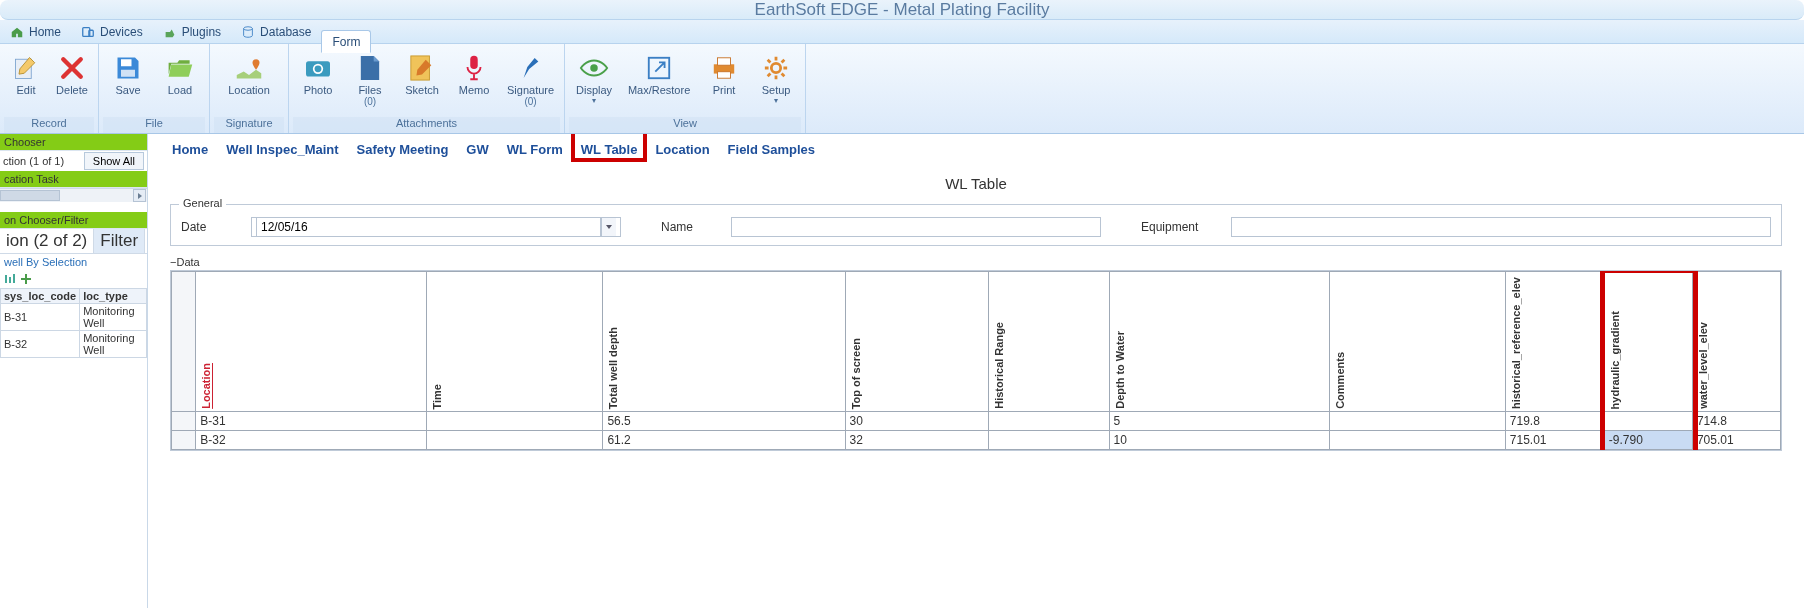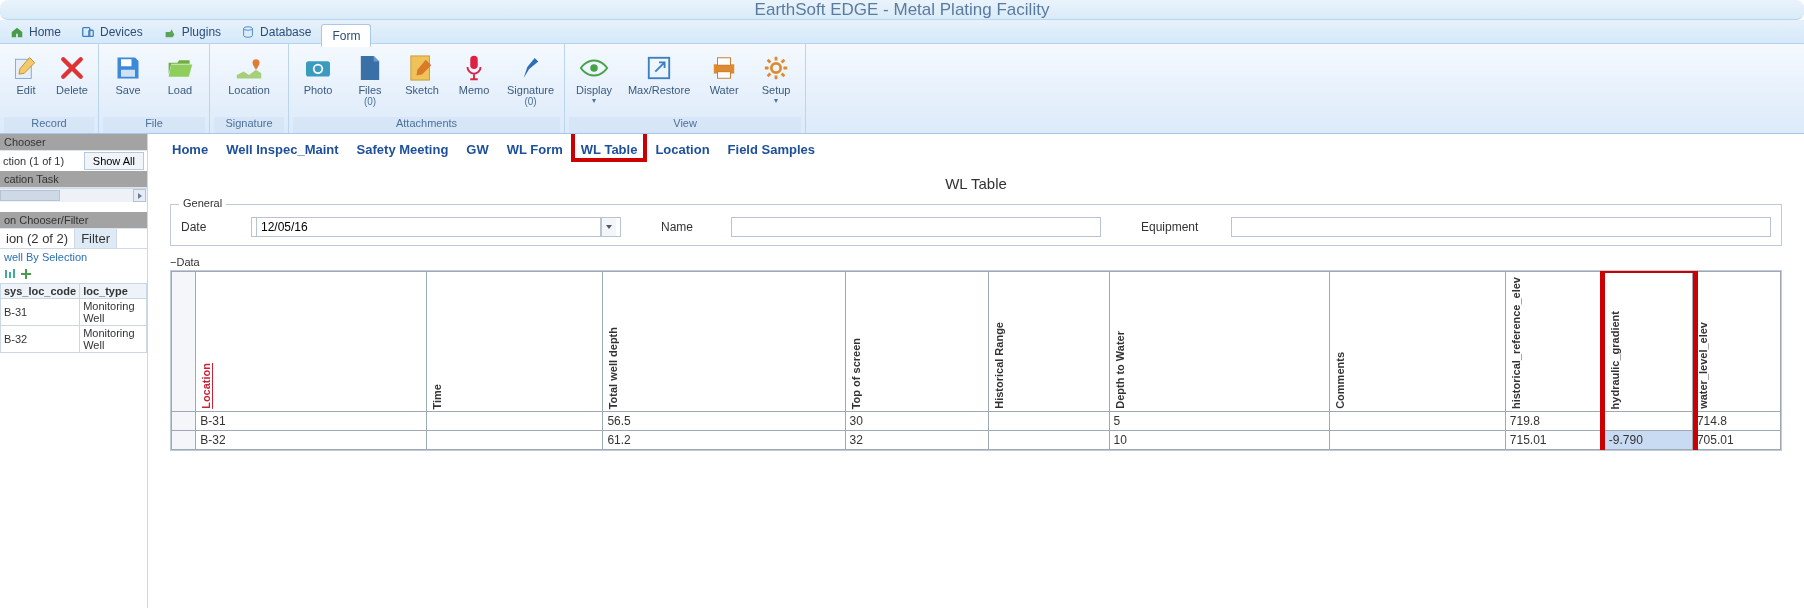--- a/index.html
+++ b/index.html
@@ -36,21 +36,21 @@
     display: flex; align-items: center; gap: 5px;
     padding: 0 10px;
     color: #2a4e78;
     cursor: pointer;
   }
   .menu-item.active {
     background: #fff;
     border: 1px solid #a9c8e8;
     border-bottom: 1px solid #fff;
     border-radius: 3px 3px 0 0;
-    position: relative; top: 4px;
+    position: relative; top: 10px;
   }
   .menu-icon { width: 14px; height: 14px; display: inline-flex; align-items:center; justify-content:center; }
 
   .ribbon {
     height: 90px;
     background: linear-gradient(#f4f9fe,#dceafa);
     border-bottom: 1px solid #a8c7e7;
     display: flex;
     align-items: stretch;
   }
@@ -78,34 +78,34 @@
   }
   .left-panel {
     width: 148px;
     border-right: 1px solid #c9d8e8;
     background: #fff;
     font-size: 11px;
     display:flex; flex-direction:column;
     overflow:hidden;
   }
   .left-panel .sec-label {
-    background:#a3a3a3; border-bottom:1px solid #dbe5f0; padding:2px 4px; color:#333;
+    background:#84cc16; border-bottom:1px solid #dbe5f0; padding:2px 4px; color:#333;
   }
   .left-panel .row { display:flex; align-items:center; padding:1px 3px; gap:3px;}
   .left-panel .btn {
     border:1px solid #b7c9dc; background:#f1f5fa; padding:2px 8px; font-size:11px; cursor:pointer;
   }
   .left-panel table { border-collapse: collapse; width:100%; font-size:11px;}
   .left-panel th, .left-panel td { border:1px solid #ccd7e4; padding:1px 3px; text-align:left; background:#fff;}
   .left-panel th { background:#eef3fa;}
   .left-panel .hscroll { height:14px; background:#eef2f7; border-top:1px solid #cfdae7; position:relative;}
   .left-panel .hscroll .thumb {position:absolute; left:0; top:1px; height:11px; width:60px; background:#cfd9e6; border:1px solid #b5c3d4;}
   .left-panel .hscroll .arrow-right { position:absolute; right:1px; top:0; width:13px; height:13px; border:1px solid #b5c3d4; background:#e5ecf5; display:flex;align-items:center;justify-content:center;}
   .left-panel .filter-tabs { display:flex; border-bottom:1px solid #cfdae7;}
-  .left-panel .filter-tabs div { padding:2px 6px; border-right:1px solid #cfdae7; font-size:13px;text-align:right;}
+  .left-panel .filter-tabs div { padding:2px 6px; border-right:1px solid #cfdae7; font-size:17px;text-align:right;}
   .left-panel .filter-tabs .on { background:#dfeaf7;}
   .left-panel .tiny-icons { display:flex; gap:4px; padding:3px 4px;}
   .left-panel .tiny-icons span { width:12px; height:12px; display:inline-block;}
 
   .main {
     flex:1; display:flex; flex-direction:column; overflow:hidden; position:relative;
   }
   .form-tabs {
     padding: 6px 10px 2px 22px;
     display:flex; gap:14px; font-size:13px; font-weight:bold; color:#1e4f9a;
@@ -354,21 +354,21 @@
         <span>Max/Restore</span>
       </div>
       <div class="rbtn">
         <span class="ricon">
           <svg width="28" height="26" viewBox="0 0 30 28">
               <rect x="4" y="10" width="22" height="10" fill="#e08a30"></rect>
               <rect x="8" y="3" width="14" height="8" fill="#fff" stroke="#c8742a"></rect>
               <rect x="8" y="18" width="14" height="7" fill="#fff" stroke="#c8742a"></rect>
             </svg>
         </span>
-        <span>Water</span>
+        <span>Print</span>
       </div>
       <div class="rbtn">
         <span class="ricon">
           <svg width="26" height="26" viewBox="0 0 28 28">
               <circle cx="14" cy="14" r="5" fill="none" stroke="#e08a30" stroke-width="3"></circle>
               <g stroke="#e08a30" stroke-width="3">
                 <path d="M14 2v4M14 22v4M2 14h4M22 14h4M5 5l3 3M20 20l3 3M23 5l-3 3M8 20l-3 3"></path>
               </g>
             </svg>
         </span>

